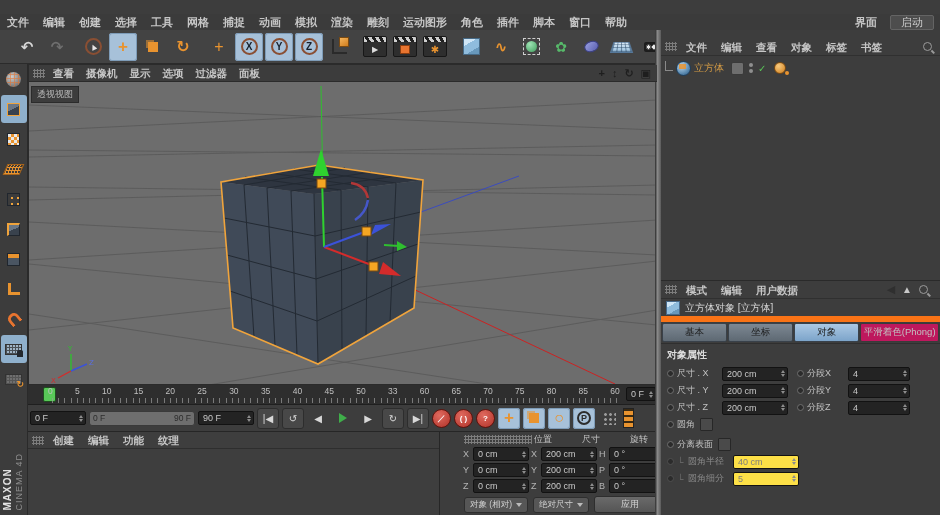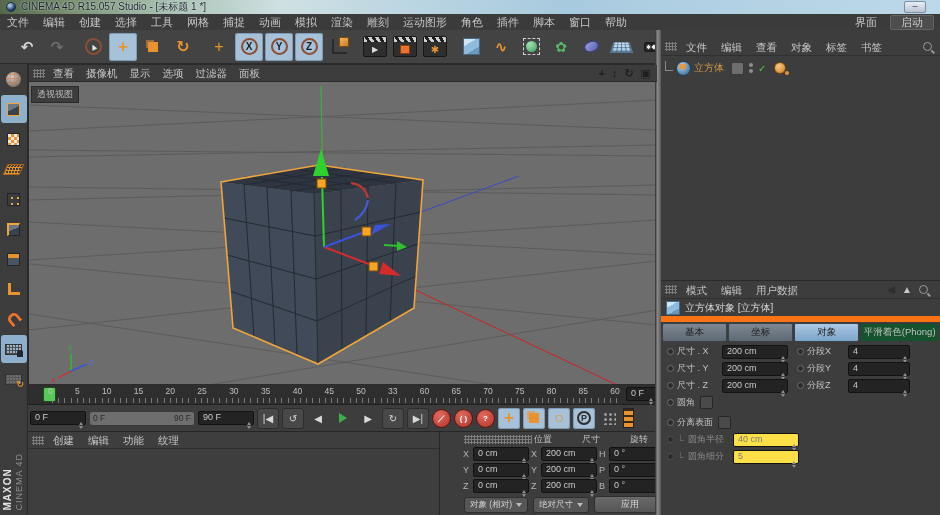--- a/index.html
+++ b/index.html
@@ -16,21 +16,21 @@
     background:radial-gradient(circle at 35% 30%,#9fb9d6 0 18%,#27456e 60%,#0d1f38 100%);
     border:1px solid #1d2e49;box-sizing:border-box;}
   .win-title{text-shadow:0 0 2px rgba(255,255,255,.8);white-space:nowrap;}
   .win-min{margin-left:auto;margin-right:14px;width:20px;height:10px;border-radius:2px;
     background:linear-gradient(#e8eef5,#b9c6d4);border:1px solid #7d8ea0;font-size:9px;line-height:8px;
     color:#333;text-align:center;}
 
   
   .menubar{left:0;top:14px;width:940px;height:16px;background:#3b3b3b;border-bottom:1px solid #2c2c2c;
     display:flex;align-items:center;font-size:11px;}
-  .menu-item{padding:0 7px;color:#c6c6c6;line-height:16px;}
+  .menu-item{padding:0 7px;color:#c6c6c6;line-height:16px;font-weight:bold;}
   .menubar-right{margin-left:auto;display:flex;align-items:center;margin-right:6px;}
   .layout-box{background:#4d4d4d;border:1px solid #646464;border-radius:2px;padding:0 10px;margin-left:6px;line-height:13px;color:#ccc;}
 
   
   .toolbar{left:0;top:30px;width:658px;height:34px;background:#434343;border-bottom:1px solid #2b2b2b;border-right:1px solid #2b2b2b;
     display:flex;align-items:center;padding-left:8px;box-sizing:border-box;}
   .grip-v{width:4px;height:26px;margin-right:4px;
     background-image:radial-gradient(#666 1px,transparent 1.2px);background-size:4px 4px;}
   .tbtn{width:28px;height:28px;border-radius:3px;display:flex;align-items:center;justify-content:center;margin:0 1px;position:relative;flex:0 0 auto;}
   .tbtn.active{background:#a7c1d9;box-shadow:inset 0 0 0 1px #7e9cb8;}
@@ -117,21 +117,21 @@
   
   .ruler{left:28px;top:385px;width:630px;height:20px;background:#2e2e2e;border-bottom:1px solid #1f1f1f;box-sizing:border-box;}
   .ruler-nums{position:absolute;left:20px;right:38px;top:1px;display:flex;justify-content:space-between;font-size:8.5px;color:#c0c0c0;}
   .ruler-ticks{position:absolute;left:24px;right:40px;bottom:1px;height:5px;
     background-image:repeating-linear-gradient(90deg,#9a9a9a 0 1px,transparent 1px 6.2px);opacity:.7;}
   .playhead{position:absolute;left:15px;top:2px;width:11px;height:13px;background:#58c858;border:1px solid #1e4f1e;border-radius:2px;}
   .frame-fld{position:absolute;right:2px;top:2px;width:30px;}
 
   
   .fld{background:#232323;border:1px solid #121212;border-radius:2px;color:#c9c9c9;font-size:9px;
-    display:flex;align-items:flex-start;padding:0 2px 0 4px;height:14px;box-sizing:border-box;flex-direction:column;}
+    display:flex;align-items:center;padding:0 2px 0 4px;height:14px;box-sizing:border-box;}
   .fld.dis{background:#fde047;color:#7c7c7c;}
   .spin{margin-left:auto;display:flex;flex-direction:column;gap:1px;padding-left:2px;}
   .spin i{width:0;height:0;border-left:2.5px solid transparent;border-right:2.5px solid transparent;}
   .spin .up{border-bottom:3px solid #8d8d8d;}
   .spin .dn{border-top:3px solid #8d8d8d;}
 
   
   .transport{left:28px;top:405px;width:630px;height:27px;background:#3d3d3d;border-bottom:1px solid #262626;
     display:flex;align-items:center;gap:3px;padding:0 2px;box-sizing:border-box;}
   .transport .fld{width:56px;flex:0 0 auto;}
@@ -193,44 +193,39 @@
   .am-menu .menu-item{padding:0 7px;}
   .am-nav{margin-left:auto;display:flex;align-items:center;gap:7px;margin-right:4px;}
   .am-nav .back{color:#2f2f2f;font-size:11px;}
   .am-nav .up{color:#c9c9c9;font-size:10px;}
   .am-title{height:17px;display:flex;align-items:center;gap:5px;font-size:10px;color:#d6d6d6;padding-left:5px;border-bottom:6px solid #f97316;}
   .am-title-cube{width:12px;height:12px;background:linear-gradient(150deg,#cfe6f7 0 30%,#8fbcdd 30% 70%,#6898bb 70%);border:1px solid #47698a;}
   .am-tabs{display:flex;height:19px;align-items:stretch;padding:1px;gap:1px;}
   .tab{flex:1.03;display:flex;align-items:center;justify-content:center;font-size:9.5px;color:#1c1c1c;
     background:linear-gradient(#7d8893,#5e6973);border:1px solid #39414a;border-radius:2px;}
   .tab.sel{background:linear-gradient(#abc8e3,#7ca4ca);}
-  .tab.phong{flex:1.25;background:#14532d;border-color:#3a3a3a;color:#c2c2c2;}
+  .tab.phong{flex:1.25;background:#be185d;border-color:#3a3a3a;color:#c2c2c2;}
   .am-section{font-size:10px;font-weight:bold;color:#dcdcdc;padding:4px 0 3px 6px;border-top:1px solid #2f2f2f;}
   .prop-row{display:flex;align-items:center;height:17px;padding-left:6px;font-size:9px;color:#c2c2c2;gap:3px;}
   .adot{width:5px;height:5px;border-radius:50%;background:#2b2b2b;border:1px solid #6e6e6e;flex:0 0 auto;}
   .adot.dim{border-color:#4f4f4f;}
   .prop-row .plbl{width:42px;}
   .prop-row .plbl2{width:38px;}
   .prop-row .fld{width:66px;margin-right:6px;}
   .prop-row .fld.f2{width:62px;margin-right:0;}
   .chkbox{width:11px;height:11px;background:#4a4a4a;border:1px solid #272727;border-radius:1px;margin-left:2px;}
   .sub-mark{color:#6f6f6f;font-size:9px;width:8px;}
 
   .dim-txt{color:#8a8a8a;}
 </style>
 </head>
 <body>
 
 <div id="app">
 
-  <div class="titlebar abs">
-    <span class="app-icon"></span>
-    <span class="win-title">CINEMA 4D R15.057 Studio - [未标题 1 *]</span>
-    <span class="win-min">–</span>
-  </div>
 
   <div class="menubar abs">
     <span class="menu-item">文件</span>
     <span class="menu-item">编辑</span>
     <span class="menu-item">创建</span>
     <span class="menu-item">选择</span>
     <span class="menu-item">工具</span>
     <span class="menu-item">网格</span>
     <span class="menu-item">捕捉</span>
     <span class="menu-item">动画</span>
@@ -698,20 +693,21 @@
     <div class="am-title">
       <span class="am-title-cube"></span>
       <span>立方体对象 [立方体]</span>
     </div>
     <div class="am-tabs">
       <span class="tab">基本</span>
       <span class="tab">坐标</span>
       <span class="tab sel">对象</span>
       <span class="tab phong">平滑着色(Phong)</span>
     </div>
+    <div class="am-section">对象属性</div>
 
     <div class="prop-row">
       <span class="adot"></span>
       <span class="plbl">尺寸 . X</span>
       <div class="fld">
           <span>200 cm</span>
           <span class="spin">
             <i class="up"></i>
             <i class="dn"></i>
           </span>

